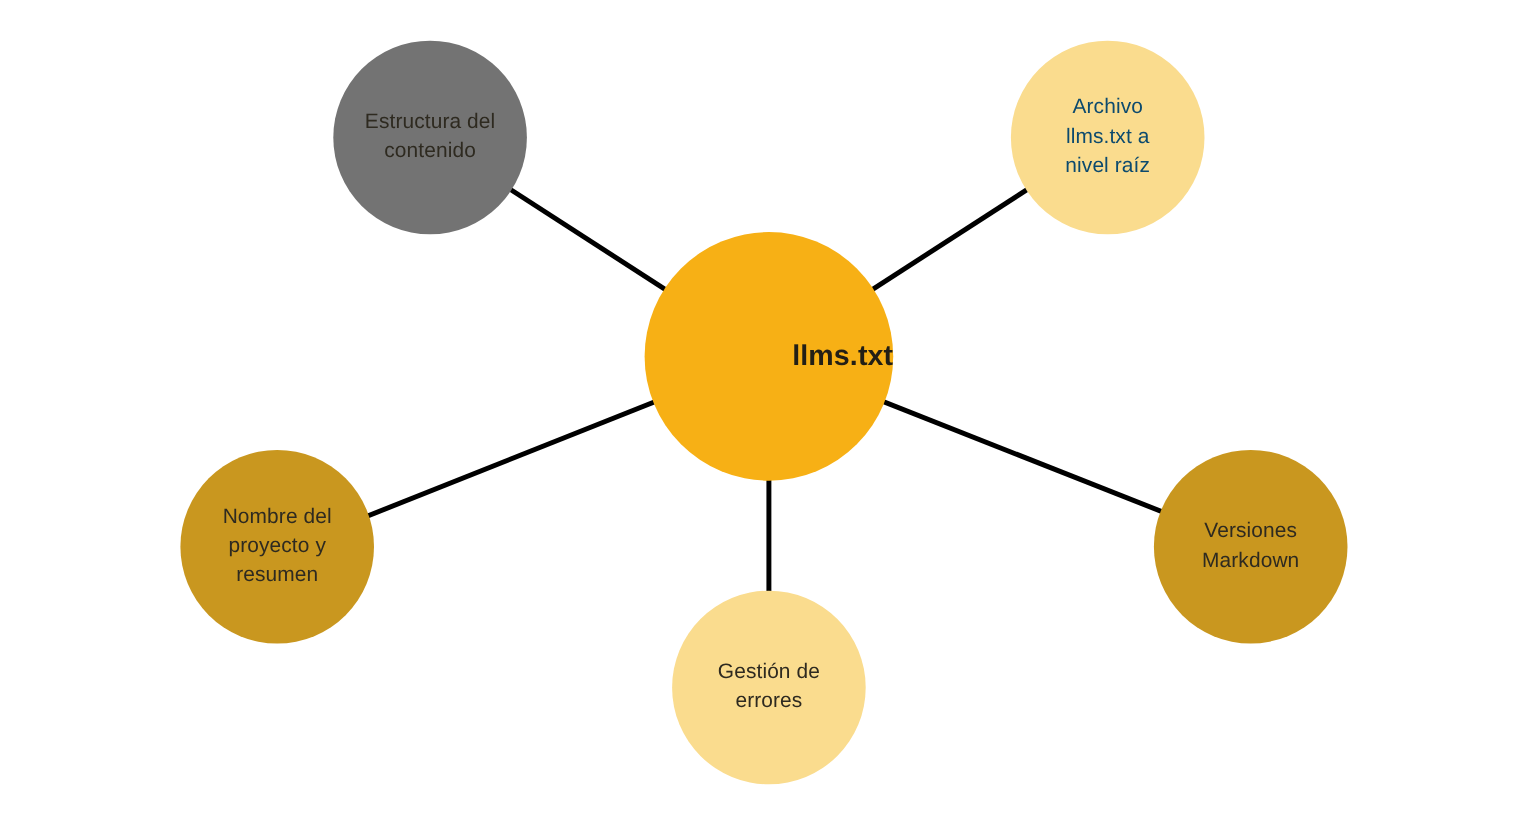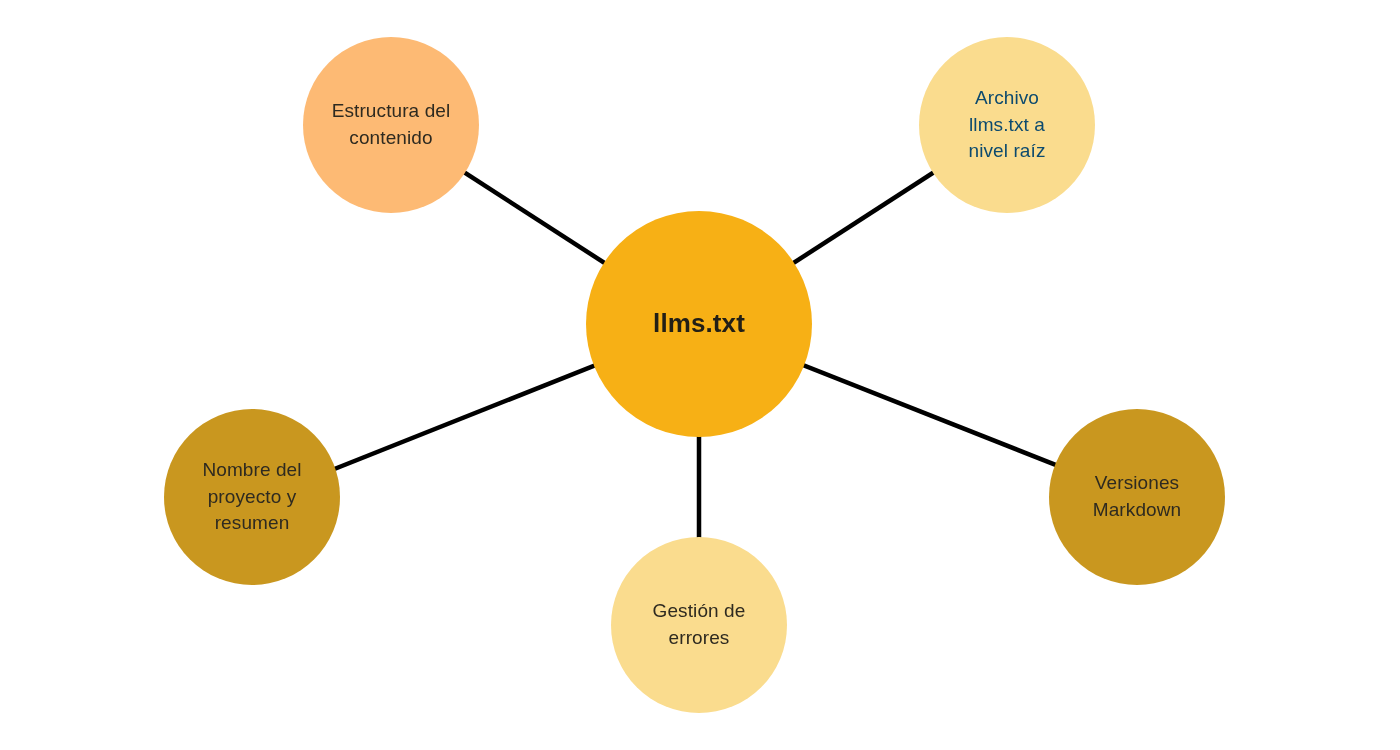--- a/index.html
+++ b/index.html
@@ -42,20 +42,21 @@
     line-height: 1.42;
     letter-spacing: 0.1px;
   }
   .node.branch {
     width: 176px;
     height: 176px;
   }
   .node.center {
     width: 226px;
     height: 226px;
+    justify-content: flex-end;
   }
   .node.center .label {
     font-size: 26px;
     font-weight: 700;
     line-height: 1.2;
   }
   
   .node.center           { left: 586px; top: 211px; }
   .node.branch-estructura{ left: 303px; top: 37px;  }
   .node.branch-archivo   { left: 919px; top: 37px;  }
@@ -73,21 +74,21 @@
     <line x1="699" y1="324" x2="1007" y2="125" style="stroke: rgb(0, 0, 0);"></line>
     <line x1="699" y1="324" x2="264" y2="497" style="stroke: rgb(0, 0, 0);"></line>
     <line x1="699" y1="324" x2="1137" y2="497" style="stroke: rgb(0, 0, 0);"></line>
     <line x1="699" y1="324" x2="699" y2="625" style="stroke: rgb(0, 0, 0);"></line>
   </svg>
 
   <div class="node center" style="background-color: rgb(247, 176, 21);">
     <span class="label" style="color: rgb(34, 31, 22);">llms.txt</span>
   </div>
 
-  <div class="node branch branch-estructura" style="background-color: #fdba74;">
+  <div class="node branch branch-estructura" style="background-color: #737373;">
     <span class="label" style="color: rgb(46, 42, 32);">Estructura del
 contenido</span>
   </div>
 
   <div class="node branch branch-archivo" style="background-color: rgb(250, 220, 142);">
     <span class="label" style="color: #0c4a6e;">Archivo
 llms.txt a
 nivel raíz</span>
   </div>
 

